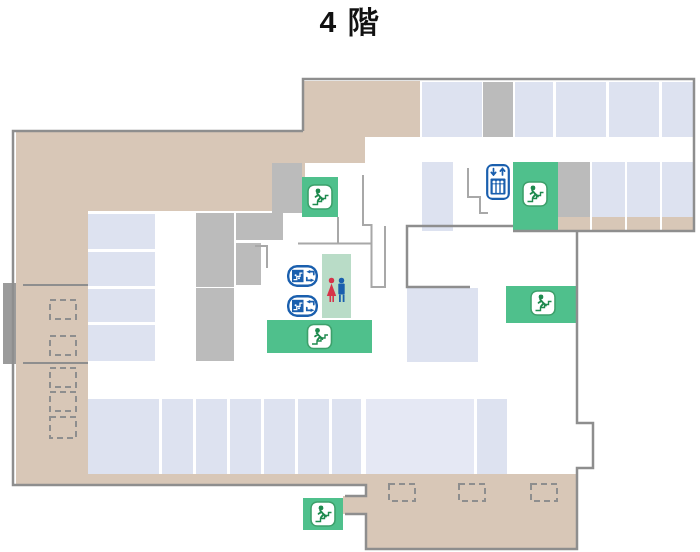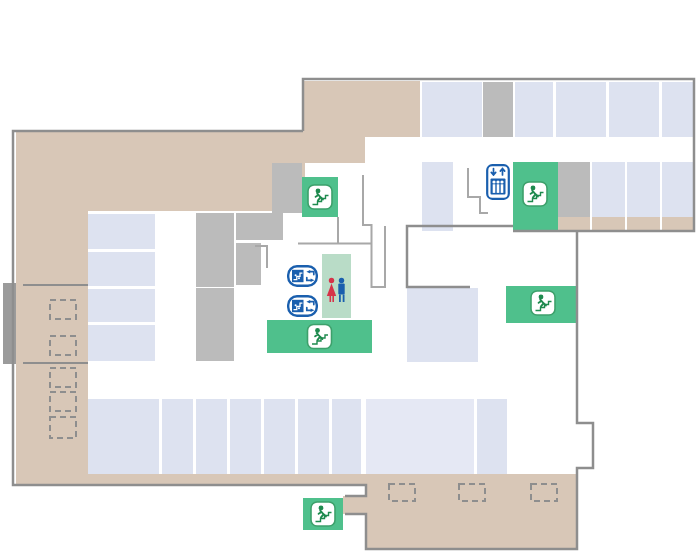--- a/index.html
+++ b/index.html
@@ -26,20 +26,21 @@
   .blue-box{fill:#fff;stroke:var(--blue)}
   .f-blue{fill:var(--blue)}
   .st-blue{fill:none;stroke:var(--blue);stroke-width:1.7;stroke-linecap:round}
   .st-white{fill:none;stroke:#fff;stroke-width:1.3}
   .f-red{fill:var(--red)}
 </style>
 </head>
 <body>
 
 <div id="stage">
+  <h1 id="floor-title">4 階</h1>
 
   <svg width="700" height="552" viewBox="0 0 700 552">
     <defs>
 
       <g id="ic-stairs">
         <rect x="1" y="1" width="24" height="24" rx="6" class="icon-box"></rect>
         <circle cx="11" cy="7" r="2.4" class="fig-green"></circle>
         <path d="M10.2,9.6 L13.6,13.2 L11,16.4 M13.6,13.2 L15.9,15.5 M11.7,10.9 L8.6,12.7" class="st-green"></path>
         <path d="M5.5,20.5 H10.5 V17.5 H14.5 V14.5 H18.5 V11.5 H21.5" class="st-green-thin"></path>
       </g>

